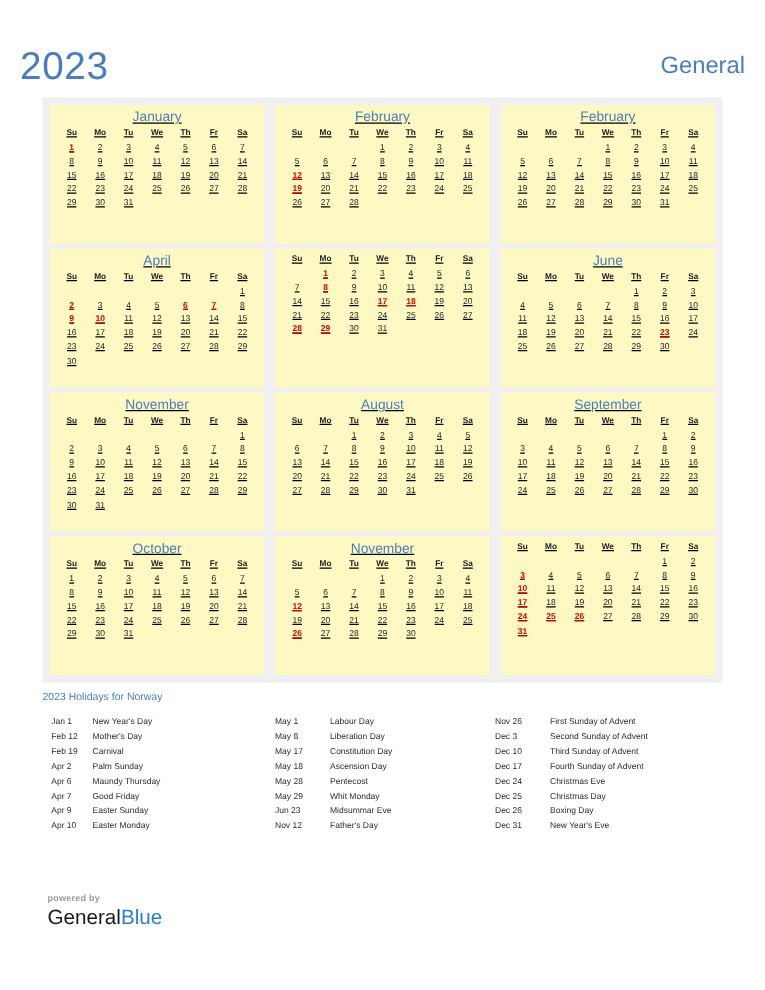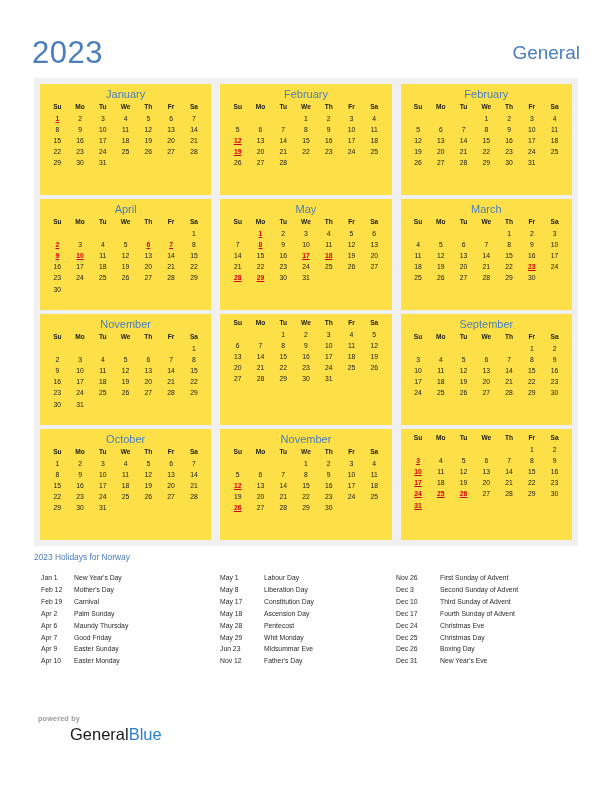--- a/index.html
+++ b/index.html
@@ -9,21 +9,21 @@
     font-family:"Liberation Sans","DejaVu Sans",sans-serif;
     -webkit-font-smoothing:antialiased;
     overflow:hidden;
   }
   .page{position:relative;width:612px;height:792px;}
 
   
   .header{
     position:absolute;left:0;top:28px;width:612px;height:48px;
     display:flex;align-items:center;justify-content:space-between;
-    padding:0 32px;box-sizing:border-box;
+    padding:0 16px;box-sizing:border-box;
   }
   .year{
     font-size:31px;color:#4a7ebb;font-weight:400;letter-spacing:.5px;
     line-height:1;
   }
   .country{
     font-size:19px;color:#4a7ebb;font-weight:400;line-height:1;
   }
 
   
@@ -33,23 +33,24 @@
     padding:6px 6px;box-sizing:border-box;
   }
   .months{
     display:grid;
     grid-template-columns:repeat(3,1fr);
     grid-auto-rows:111px;
     column-gap:9px;row-gap:4px;
     height:100%;
   }
   .month{
-    background:#fde047;
+    background:#fef9c3;
     padding:4px 6px 2px 6px;
     box-sizing:border-box;
+    text-decoration:underline;
   }
   .month-name{
     text-align:center;
     font-size:11px;
     color:#4a7ebb;
     font-weight:400;
     line-height:13px;
     margin-bottom:1px;
   }
   table.cal{
@@ -101,21 +102,21 @@
   .hname{flex:1;}
   .hcol.c2 .hdate,.hcol.c3 .hdate{padding-left:0;width:44px;flex:0 0 44px;}
 
   
   .footer{position:absolute;left:38px;top:714px;}
   .powered{
     font-size:7.2px;color:#9a9a9a;letter-spacing:.2px;line-height:10px;
     margin-bottom:1px;
     font-weight:bold;
   }
-  .brand{font-size:16.5px;line-height:19px;font-weight:400;margin-left:32px;}
+  .brand{font-size:16.5px;line-height:19px;font-weight:400;}
   .brand .b1{color:#1a1a1a;}
   .brand .b2{color:#2a7fd4;}
 </style>
 </head>
 <body>
 
 <div class="page">
 
   <div class="header">
     <div class="year">2023</div>
@@ -379,21 +380,20 @@
                 <td class="empty"></td>
                 <td class="empty"></td>
                 <td class="empty"></td>
                 <td class="empty"></td>
                 <td class="empty"></td>
               </tr>
             </tbody>
           </table>
         </div>
         <div class="month">
-          <div class="month-name">May</div>
           <table class="cal">
             <thead>
               <tr>
                 <th>Su</th>
                 <th>Mo</th>
                 <th>Tu</th>
                 <th>We</th>
                 <th>Th</th>
                 <th>Fr</th>
                 <th>Sa</th>
@@ -442,21 +442,21 @@
                 <td>30</td>
                 <td>31</td>
                 <td class="empty"></td>
                 <td class="empty"></td>
                 <td class="empty"></td>
               </tr>
             </tbody>
           </table>
         </div>
         <div class="month">
-          <div class="month-name">March</div>
+          <div class="month-name">June</div>
           <table class="cal">
             <thead>
               <tr>
                 <th>Su</th>
                 <th>Mo</th>
                 <th>Tu</th>
                 <th>We</th>
                 <th>Th</th>
                 <th>Fr</th>
                 <th>Sa</th>
@@ -577,20 +577,21 @@
                 <td class="empty"></td>
                 <td class="empty"></td>
                 <td class="empty"></td>
                 <td class="empty"></td>
                 <td class="empty"></td>
               </tr>
             </tbody>
           </table>
         </div>
         <div class="month">
+          <div class="month-name">August</div>
           <table class="cal">
             <thead>
               <tr>
                 <th>Su</th>
                 <th>Mo</th>
                 <th>Tu</th>
                 <th>We</th>
                 <th>Th</th>
                 <th>Fr</th>
                 <th>Sa</th>

